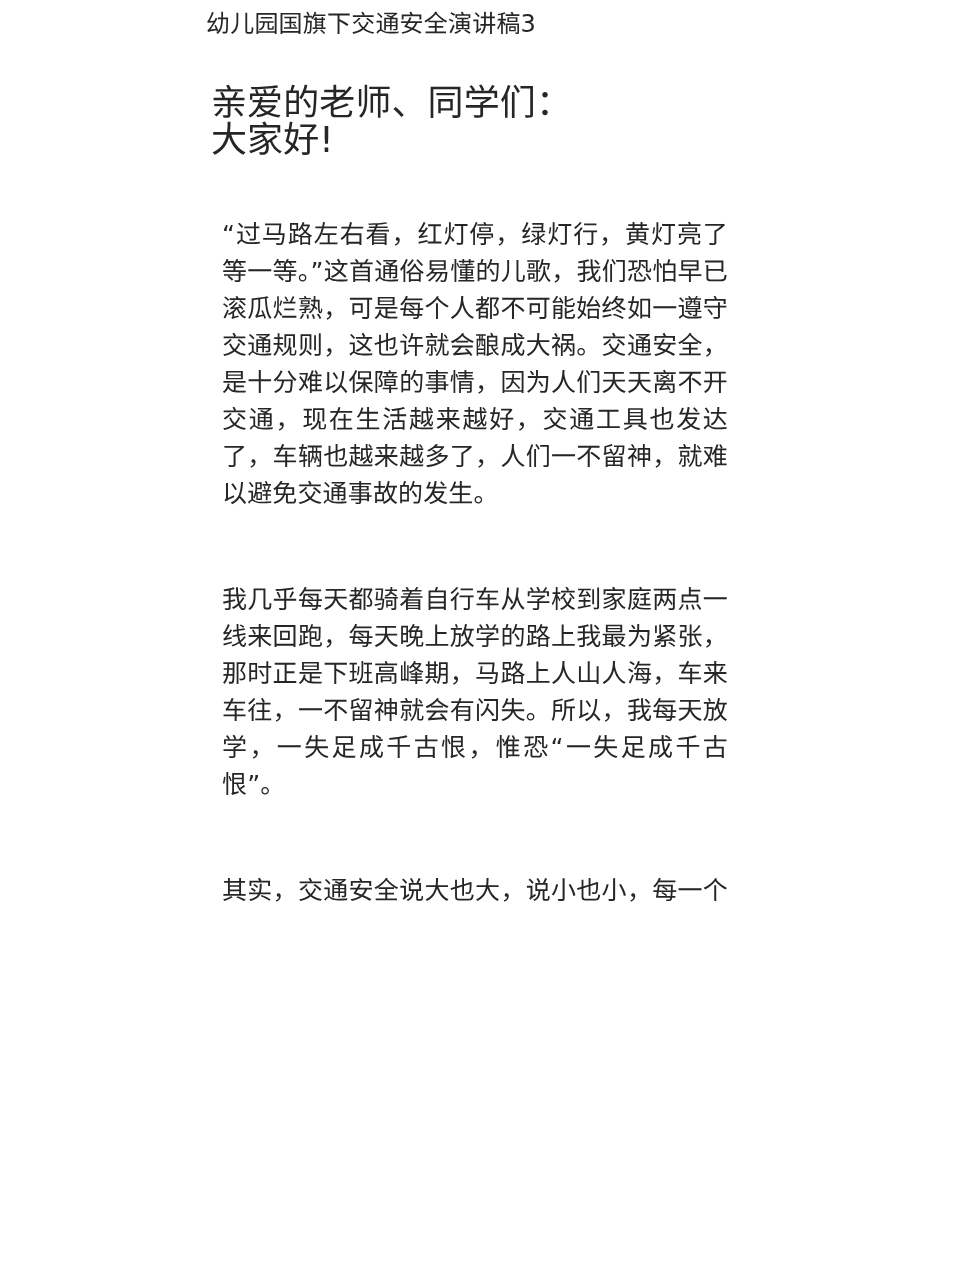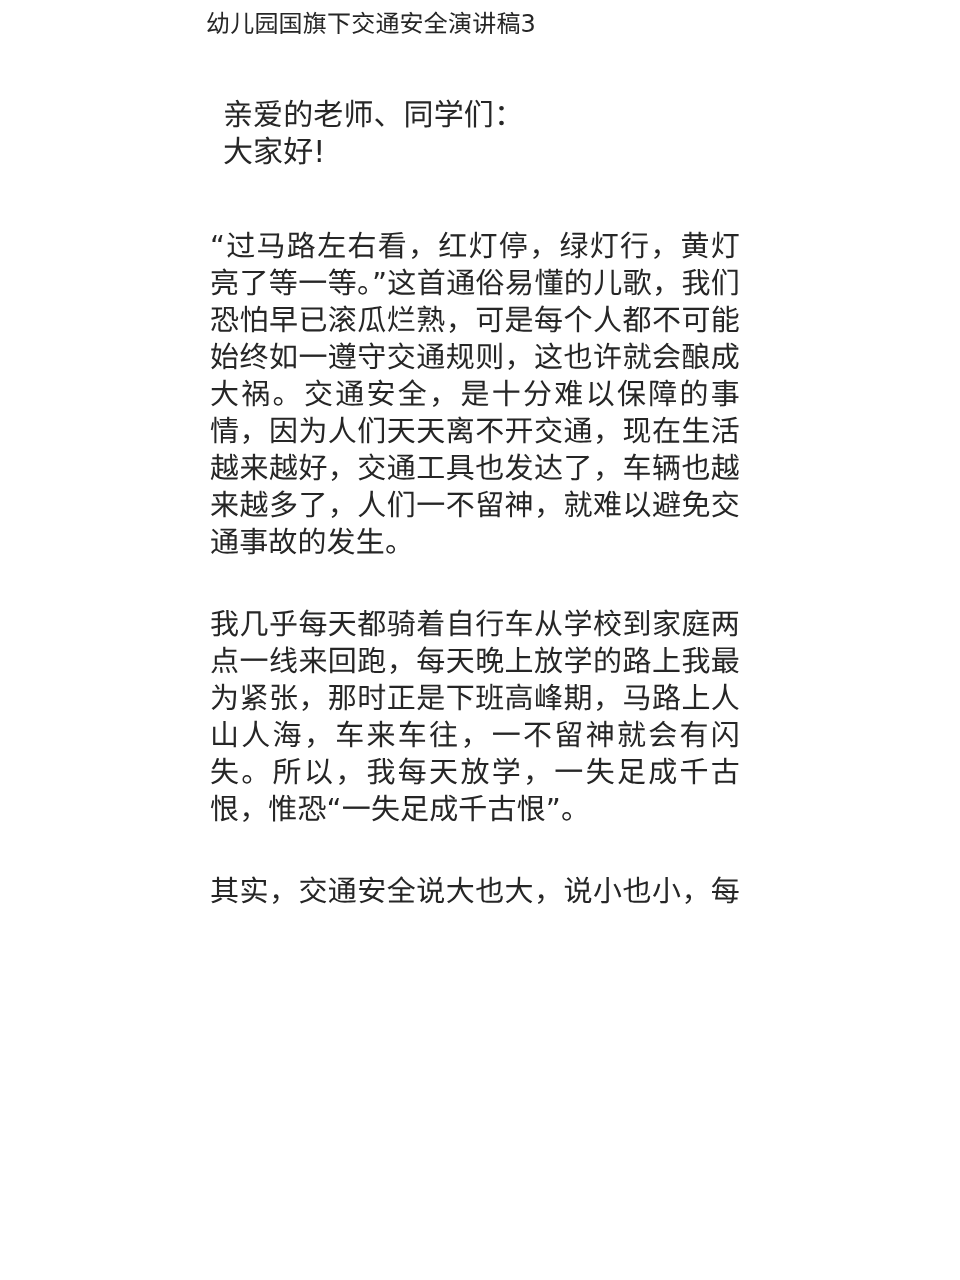--- a/index.html
+++ b/index.html
@@ -36,35 +36,35 @@
     white-space: nowrap;
     margin: 0;
     font-weight: 400;
   }
 
   .spacer-line {
     height: 37px;
   }
 
   .salutation {
-    font-size: 30px;
+    font-size: 36px;
     line-height: 37px;
     letter-spacing: 0.1px;
-    margin: 17px;
+    margin: 5px;
   }
 
   .salutation-line {
     white-space: nowrap;
   }
 
   .para {
-    font-size: 29px;
+    font-size: 25px;
     line-height: 37px;
     letter-spacing: 0.15px;
-    margin: 4px;
+    margin: 16px;
     text-align: justify;
     text-justify: inter-character;
     word-break: break-all;
     overflow-wrap: break-word;
   }
 
   .para-gap {
     height: 37px;
   }
 </style>

